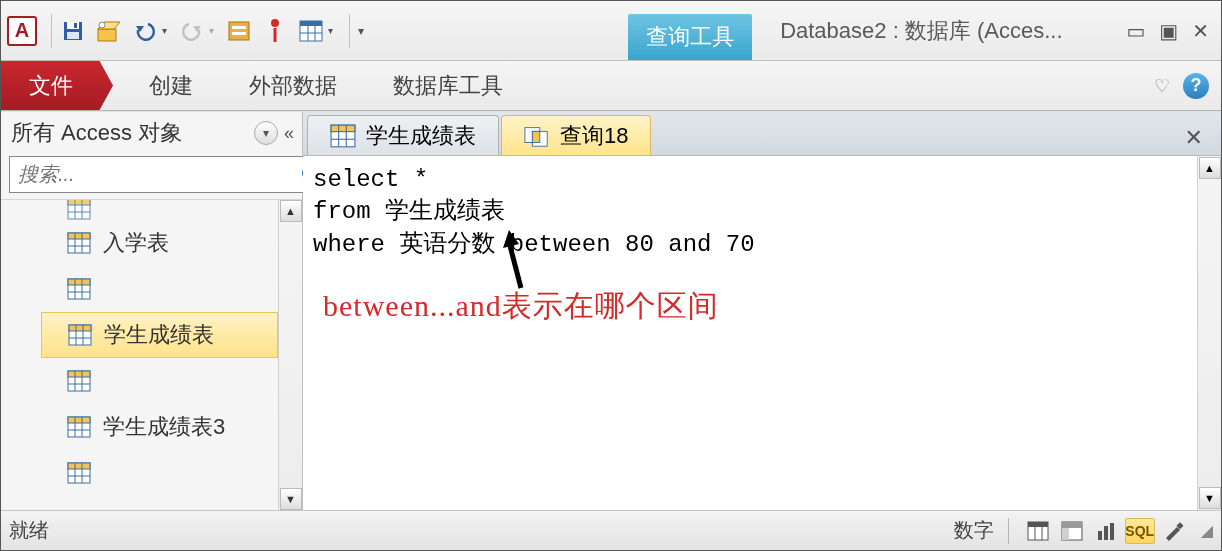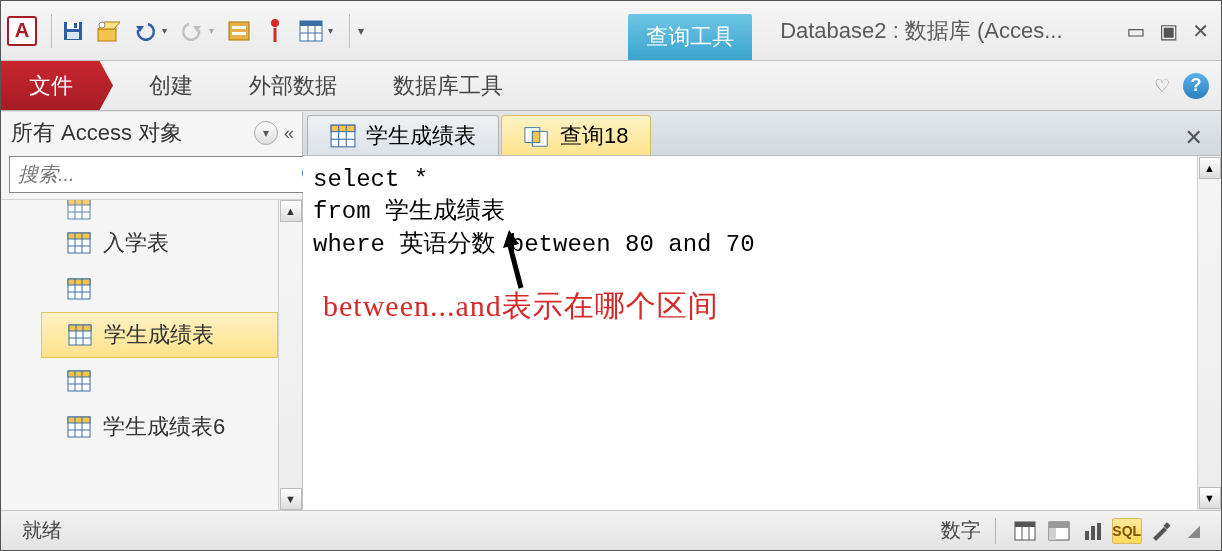--- a/index.html
+++ b/index.html
@@ -62,21 +62,21 @@
 
   .sql-wrap { flex:1; display:flex; background:#fff; position:relative; min-height:0;}
   .sql-view { flex:1; padding:8px 10px; font-family: "Courier New", monospace; font-size:24px; line-height:1.35; white-space:pre; color:#000; outline:none; border:none; resize:none; overflow:hidden;}
   .annotation { position:absolute; left:20px; top:130px; color:#d62929; font-size:30px; font-weight:500; font-family:"SimSun","Microsoft YaHei",serif; letter-spacing:1px; pointer-events:none;}
   .ann-arrow { position:absolute; left:196px; top:74px; width:30px; height:60px; pointer-events:none;}
   .vscroll { width:24px; background:linear-gradient(#f5f5f5,#ececec); border-left:1px solid #d0d0d0; display:flex; flex-direction:column;}
   .vscroll .arr { width:22px; height:22px; margin:1px auto; background:linear-gradient(#fff,#ddd); border:1px solid #bbb; display:flex; align-items:center; justify-content:center; font-size:11px; cursor:pointer;}
   .vscroll .arr:last-child { margin-top:auto; margin-bottom:1px;}
 
   
-  .statusbar { height:40px; background:linear-gradient(#f3f3f3,#e3e3e3); border-top:1px solid #c5c5c5; display:flex; align-items:center; padding:0 21px; font-size:20px; color:#444;}
+  .statusbar { height:40px; background:linear-gradient(#f3f3f3,#e3e3e3); border-top:1px solid #c5c5c5; display:flex; align-items:center; padding:0 8px; font-size:20px; color:#444;}
   .status-left { }
   .status-right { margin-left:auto; display:flex; align-items:center; gap:4px;}
   .status-sep { width:1px; height:26px; background:#b5b5b5; margin:0 10px;}
   .view-btn { width:30px; height:26px; display:flex; align-items:center; justify-content:center; cursor:pointer; border-radius:2px; }
   .view-btn.active { background:linear-gradient(#ffe89a,#ffd85a); border:1px solid #d7bb5e; font-weight:bold; color:#7a5200; font-size:14px; font-family:"Segoe UI",sans-serif;}
   .resize-grip { margin-left:8px; color:#888; font-size:16px; cursor:nwse-resize;}
 
   
   .tbl-icon rect { fill:#fff; stroke:#3b6ea5; }
   .tbl-icon .hdr { fill:#f4c44e; }
@@ -237,21 +237,30 @@
   </svg>
             </div>
             <div class="nav-item">
               <svg class="tbl-icon" viewBox="0 0 24 22">
     <rect x="1" y="1" width="22" height="20"></rect>
     <rect class="hdr" x="1" y="1" width="22" height="6"></rect>
     <line x1="8" y1="1" x2="8" y2="21" stroke="#3b6ea5"></line>
     <line x1="15" y1="1" x2="15" y2="21" stroke="#3b6ea5"></line>
     <line x1="1" y1="14" x2="23" y2="14" stroke="#3b6ea5"></line>
   </svg>
-              <span>学生成绩表6</span>
+              <span>学生成绩表3</span>
+            </div>
+            <div class="nav-item">
+              <svg class="tbl-icon" viewBox="0 0 24 22">
+    <rect x="1" y="1" width="22" height="20"></rect>
+    <rect class="hdr" x="1" y="1" width="22" height="6"></rect>
+    <line x1="8" y1="1" x2="8" y2="21" stroke="#3b6ea5"></line>
+    <line x1="15" y1="1" x2="15" y2="21" stroke="#3b6ea5"></line>
+    <line x1="1" y1="14" x2="23" y2="14" stroke="#3b6ea5"></line>
+  </svg>
             </div>
           </div>
         <div class="nav-scroll">
           <div class="arr">▲</div>
           <div class="arr">▼</div>
         </div>
       </div>
     </div>
 
     <div class="editor-area">

